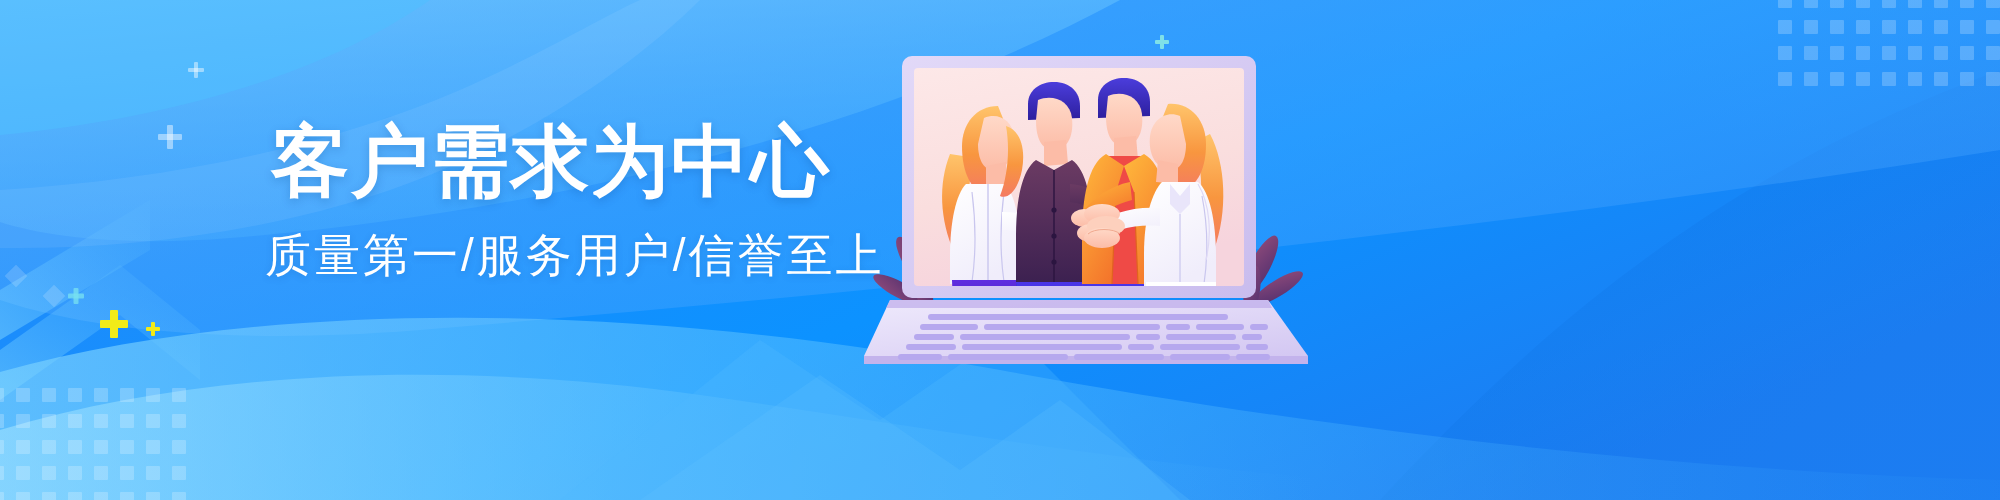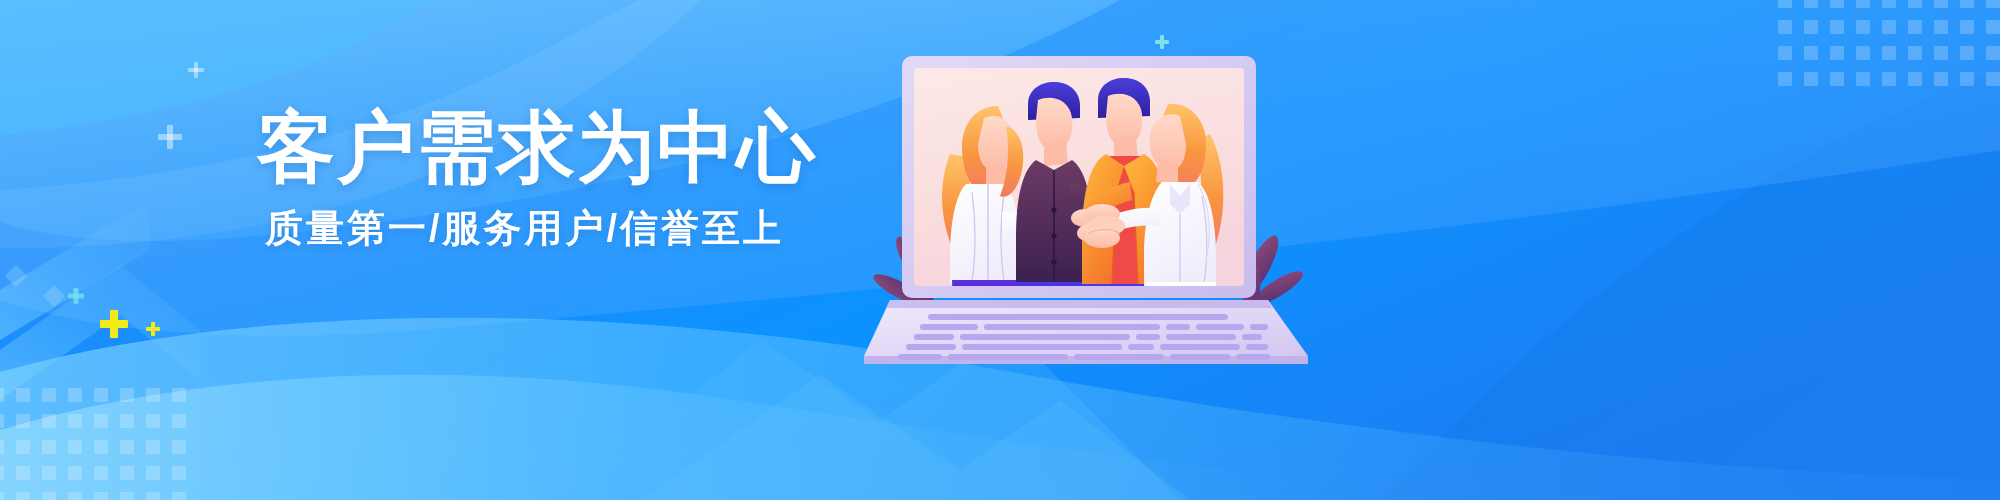--- a/index.html
+++ b/index.html
@@ -69,35 +69,35 @@
   }
 
   
   #text-block {
     position: absolute;
     left: 253px;
     top: 104px;
     width: 700px;
   }
   #headline {
-    margin: 4px;
+    margin: 18px;
     font-size: 78px;
     line-height: 1.0;
     font-weight: 700;
     color: #ffffff;
     letter-spacing: 2px;
     white-space: nowrap;
     text-shadow: 0 3px 10px rgba(2,60,130,0.22);
     font-family: "Liberation Sans", "DejaVu Sans", sans-serif;
   }
   #subheadline {
-    margin: 22px 0 0 12px;
-    font-size: 38px;
+    margin: 30px 0 0 12px;
+    font-size: 46px;
     line-height: 1.1;
-    font-weight: 700;
+    font-weight: 400;
     color: #ffffff;
     letter-spacing: 3px;
     white-space: nowrap;
     text-shadow: 0 2px 7px rgba(2,60,130,0.18);
   }
 
   
   #illustration {
     position: absolute;
     left: 880px;

